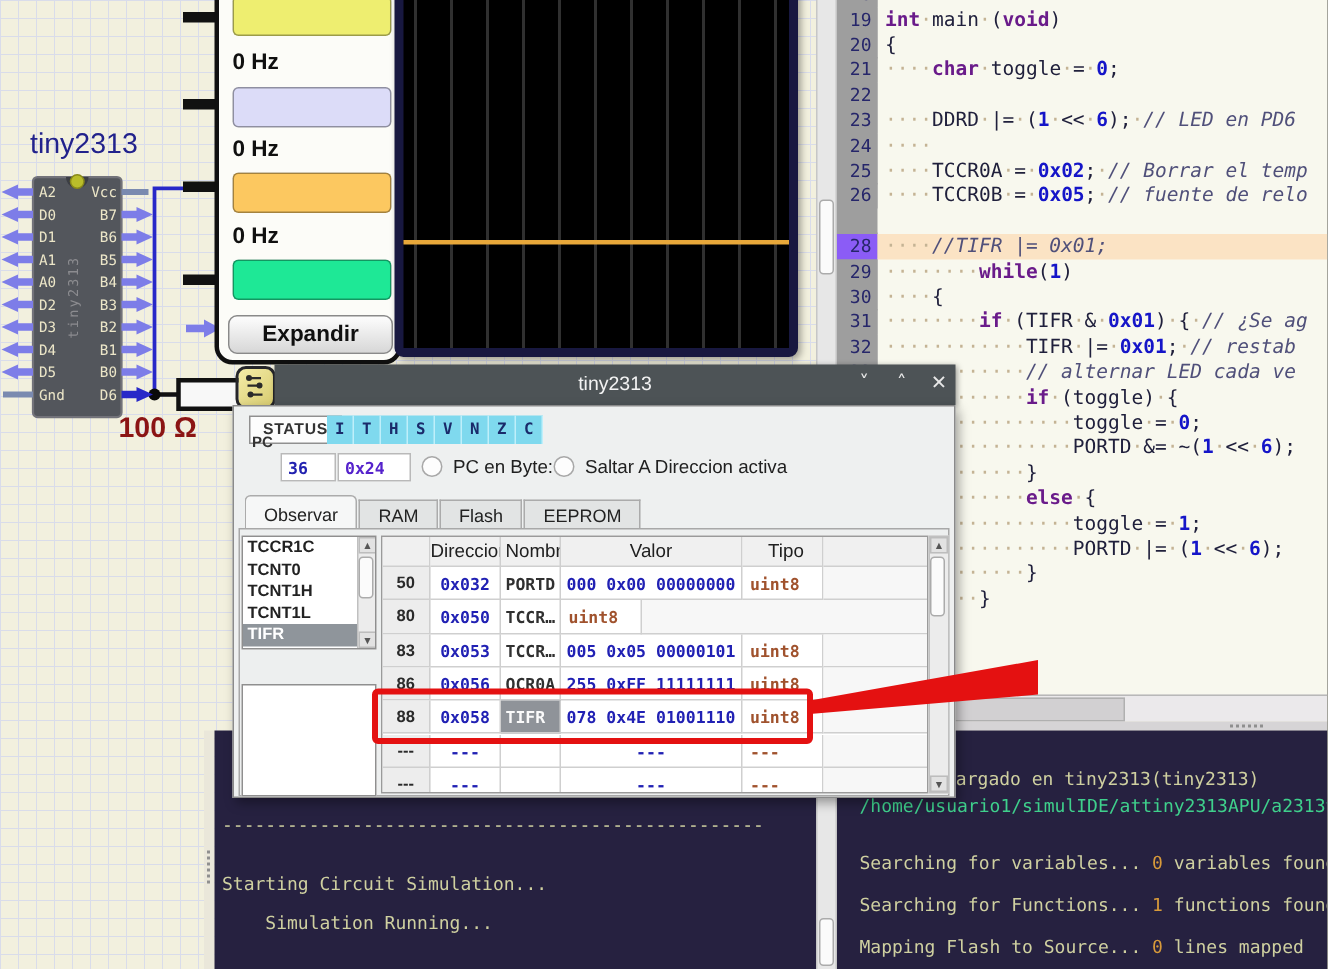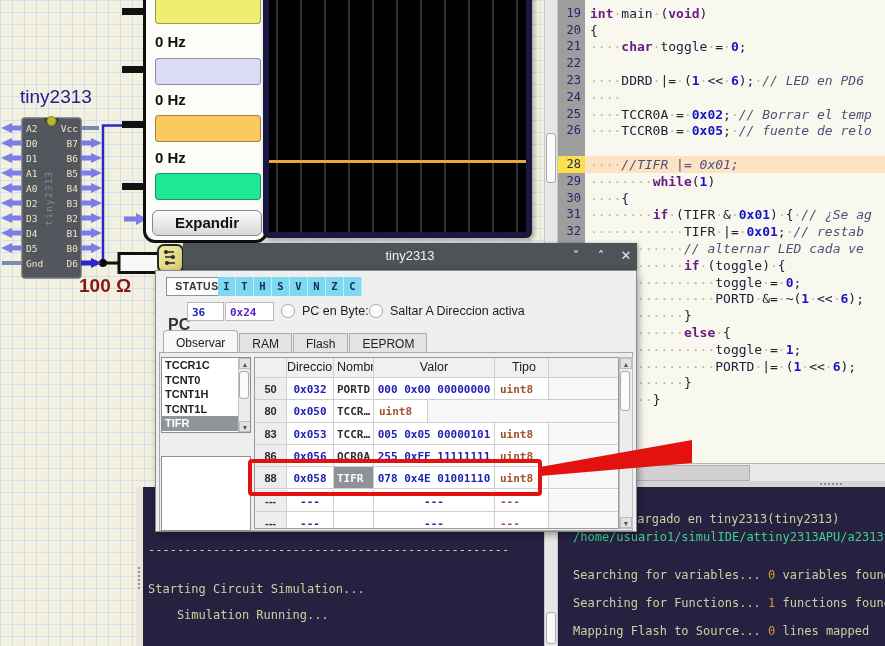--- a/index.html
+++ b/index.html
@@ -42,21 +42,21 @@
   .vgrip{position:absolute;border-left:2px dotted #8f8f8f;height:22px;width:0;left:2px;top:80px;}
 
   
   #editor{left:558px;top:0;width:327px;height:463px;background:#f8f8ee;overflow:hidden;}
   #gutter-bg{position:absolute;left:0;top:0;width:27px;height:100%;background:#9e9e9e;}
   .cl{position:absolute;left:0;width:100%;height:17px;white-space:pre;
       font-family:"DejaVu Sans Mono",monospace;font-size:13px;line-height:17px;}
   .cl .g{position:absolute;left:0;top:0;width:27px;height:17px;background:#9e9e9e;
       color:#26266a;font-size:12px;text-align:right;padding-right:4px;}
   .cl .codet{position:absolute;left:27px;top:0;right:0;height:17px;padding-left:5px;color:#20203c;}
-  .cl.hl .g{background:#fde047;}
+  .cl.hl .g{background:#8b5cf6;}
   .cl.hl .codet{background:#fbe3c4;}
   .s-k{color:#6a1b8a;font-weight:bold;}
   .s-n{color:#1515c8;font-weight:bold;}
   .s-c{color:#50507a;font-style:italic;}
   .s-w{color:#c4b394;}
 
   
   #status-panel{left:0;top:487px;width:136px;height:159px;background:#f1eede;padding:2px 0 0 2px;}
   .st-label{color:#14142a;font-weight:bold;font-size:11.5px;white-space:nowrap;position:absolute;left:2px;}
   .st-value{color:#9b1212;font-weight:bold;font-size:11.5px;white-space:nowrap;position:absolute;left:2px;}
@@ -77,21 +77,21 @@
      text-align:center;line-height:18px;font-family:"DejaVu Sans",sans-serif;}
   #dlg-icon{position:absolute;left:2px;top:1px;width:27px;height:29px;border:2px solid #26262a;
      border-radius:7px;background:linear-gradient(135deg,#f4ecA8,#d8cc70);}
   #dlg-body{position:absolute;left:0;top:27px;width:482px;height:262px;background:#eef0f0;
      border:1px solid #8a8a8a;box-shadow:2px 3px 7px rgba(0,0,0,.35);}
   #status-btn{position:absolute;left:10px;top:6px;width:62px;height:19px;background:#fdfdfd;
      border:1px solid #909090;color:#333;font-weight:bold;font-size:10.5px;text-align:center;line-height:17px;letter-spacing:.5px;}
   #flags-row{position:absolute;left:62px;top:6px;height:19px;display:flex;}
   .flag{width:18px;height:19px;border-right:1px solid #bfeffa;color:#1a2a6a;
      font-weight:bold;font-size:10.5px;text-align:center;line-height:19px;font-family:"DejaVu Sans Mono",monospace;}
-  #pc-label{position:absolute;left:12px;top:45px;font-weight:bold;font-size:16px;color:#333;}
+  #pc-label{position:absolute;left:12px;top:19px;font-weight:bold;font-size:10px;color:#333;}
   .pc-box{position:absolute;top:31px;height:19px;background:#fff;border:1px solid #b9b9b9;
      font-family:"DejaVu Sans Mono",monospace;font-weight:bold;font-size:11px;padding:3px 0 0 4px;}
   .radio{position:absolute;top:33px;width:14px;height:14px;border:1px solid #a8a8a8;border-radius:50%;background:#fdfdfd;}
   .radio-label{position:absolute;top:33px;font-size:12.5px;color:#202020;white-space:nowrap;}
   #tabbar{position:absolute;left:7px;top:59px;height:23px;display:flex;align-items:flex-end;}
   .tab{height:20px;background:#e2e4e4;border:1px solid #ababab;border-bottom:none;
      font-size:12px;color:#222;padding:3px 12px 0 12px;margin-right:1px;}
   .tab.active{height:23px;background:#f6f7f7;border-radius:4px 4px 0 0;padding-top:5px;}
   #tab-frame{position:absolute;left:3px;top:81px;width:474px;height:179px;background:#edefef;border:1px solid #a8a8a8;}
   #reg-list{position:absolute;left:5px;top:86px;width:90px;height:76px;background:#fff;border:1px solid #8f8f8f;overflow:hidden;}

